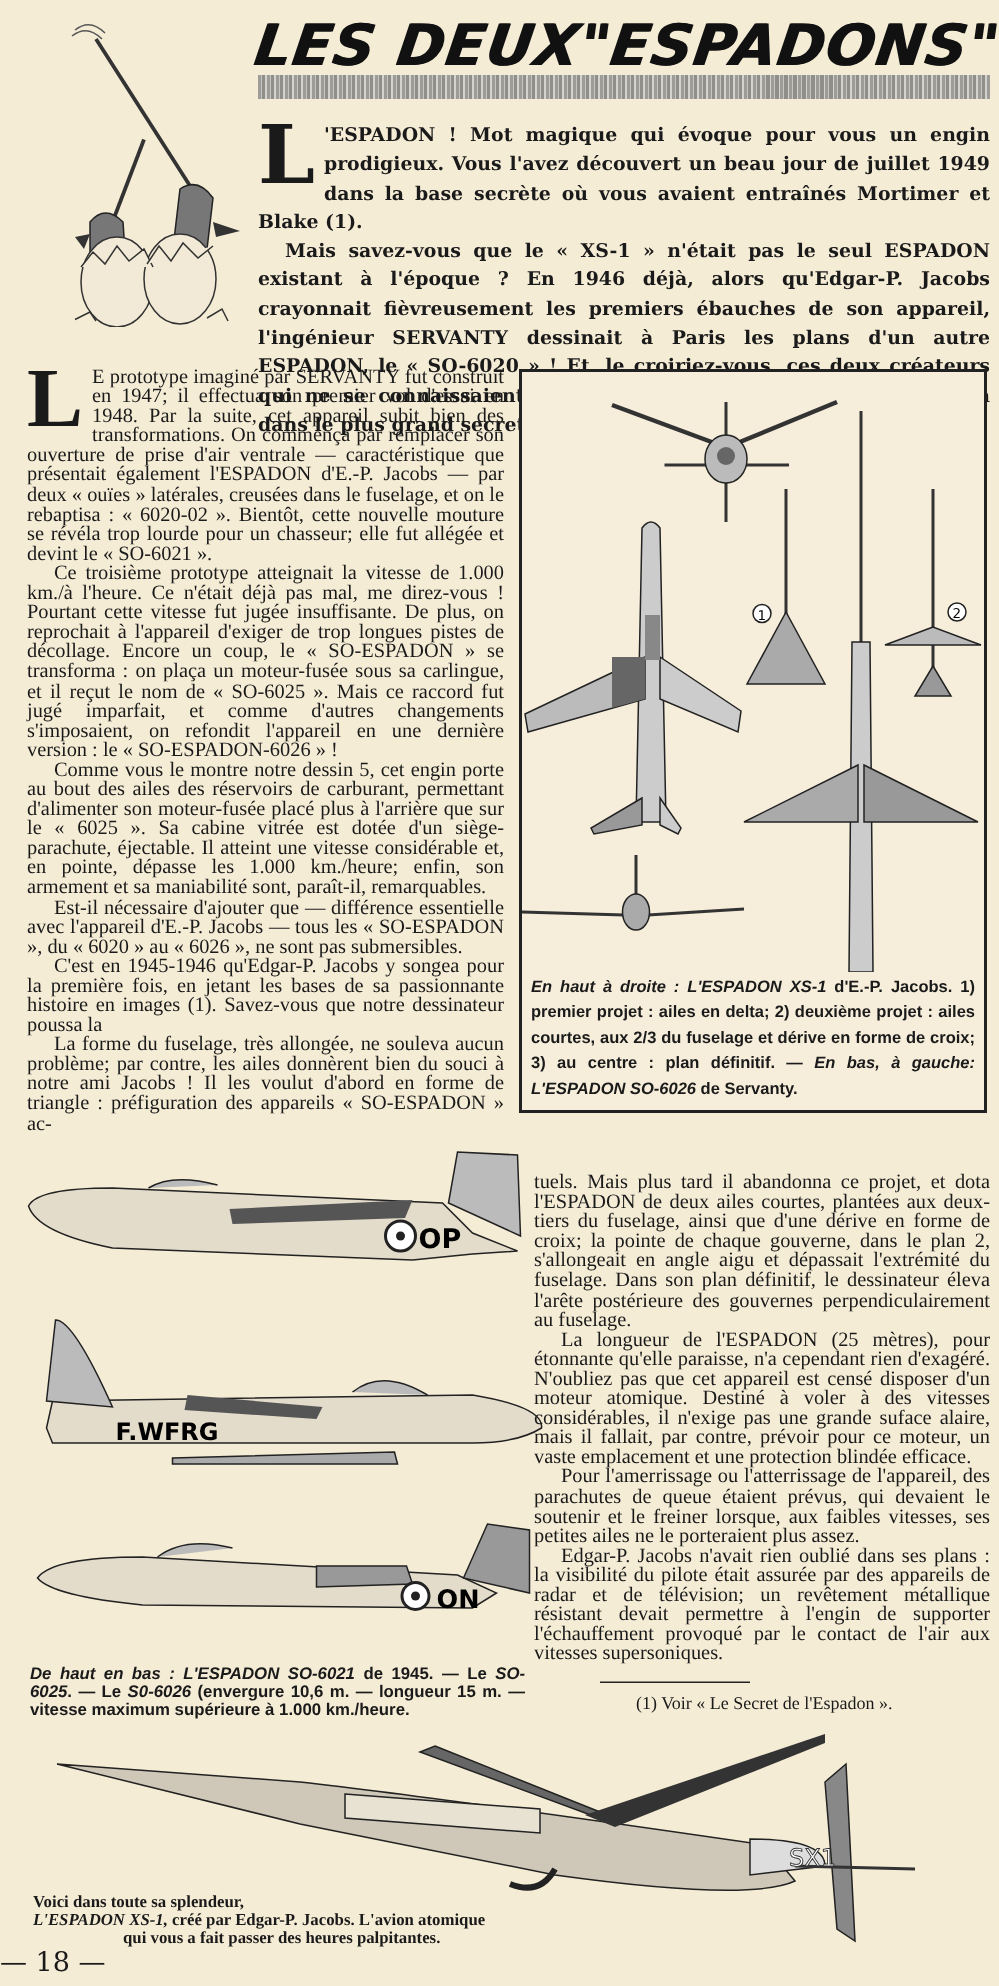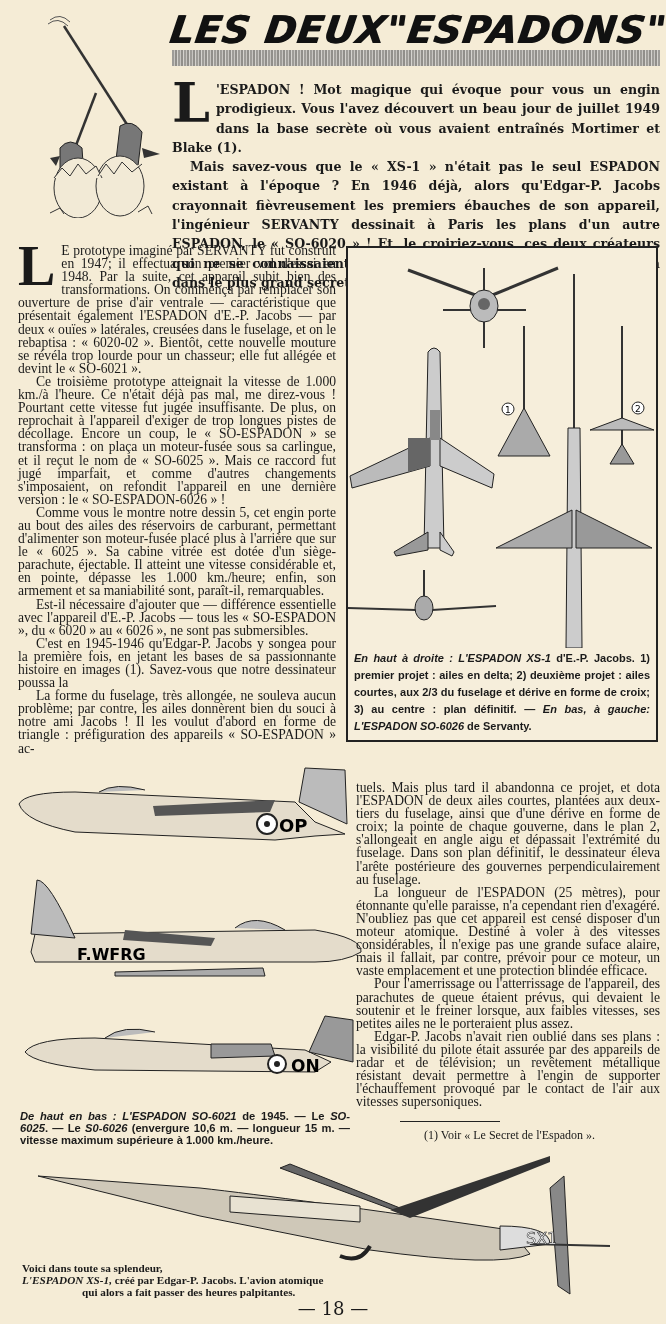--- a/index.html
+++ b/index.html
@@ -18,21 +18,21 @@
   .col-right { left:356px; top:753px; width:304px;margin-top:28px; }
   .dropcap2 { float:left; font-size:56px; line-height:44px; font-weight:bold; margin:0 6px 0 0; }
   .figbox { left:346px; top:246px; width:308px; height:492px; border:2px solid #222; background:#f6eedb; }
   .figcap { left:354px; top:650px; width:296px; font-family:"Liberation Sans", sans-serif; font-weight:bold; font-size:11px; line-height:17px; text-align:justify; }
   .figcap i, .cap i { font-style:italic; }
   .cap { font-family:"Liberation Sans", sans-serif; font-weight:bold; font-size:11.2px; line-height:12px; }
   .cap-planes { left:20px; top:1110px; width:330px; text-align:justify; }
   .cap-xs1 { left:22px; top:1262px; width:320px;font-family:Liberation Serif, serif; }
   .footnote-rule { left:400px; top:1121px; width:100px; height:1px; background:#222; }
   .footnote { left:424px; top:1128px; font-family:"Liberation Serif", serif; font-size:12px; }
-  .page-num { left:0; width:666px; top:1298px; text-align:center; font-family:"DejaVu Serif", serif; font-size:18px; }
+  .page-num { left:0; width:666px; top:1298px; text-align:left; font-family:"DejaVu Serif", serif; font-size:18px; }
   svg { display:block; }
 </style>
 </head>
 <body>
 
 <div class="abs" style="left:20px;top:8px;width:140px;height:210px;">
   <svg width="140" height="210" viewBox="0 0 140 210">
     <path d="M30 12 Q40 4 50 14" stroke="#555" fill="none" stroke-width="1"></path>
     <path d="M28 16 Q38 8 48 18" stroke="#555" fill="none" stroke-width="1"></path>
     <line x1="44" y1="18" x2="108" y2="118" stroke="#333" stroke-width="2.5"></line>
@@ -179,16 +179,16 @@
     <path d="M470 80 Q520 80 520 98 L470 104 Z" fill="#ddd" stroke="#222"></path>
     <line x1="500" y1="98" x2="580" y2="100" stroke="#333" stroke-width="2"></line>
     <path d="M310 110 Q330 118 340 100" fill="none" stroke="#222" stroke-width="4"></path>
     <text x="496" y="98" font-size="16" font-family="DejaVu Sans, sans-serif" fill="#fff" stroke="#333" stroke-width="0.6">SX1</text>
   </svg>
 </div>
 
 <div class="abs cap cap-xs1">
   <div>Voici dans toute sa splendeur,</div>
   <div><i>L'ESPADON XS-1,</i><span> créé par Edgar-P. Jacobs. L'avion atomique</span></div>
-  <div style="padding-left:60px;">qui alors a fait passer des heures palpitantes.</div>
+  <div style="padding-left:60px;">qui vous a fait passer des heures palpitantes.</div>
 </div>
 
 <div class="abs page-num">— 18 —</div>
 
 </body></html>

